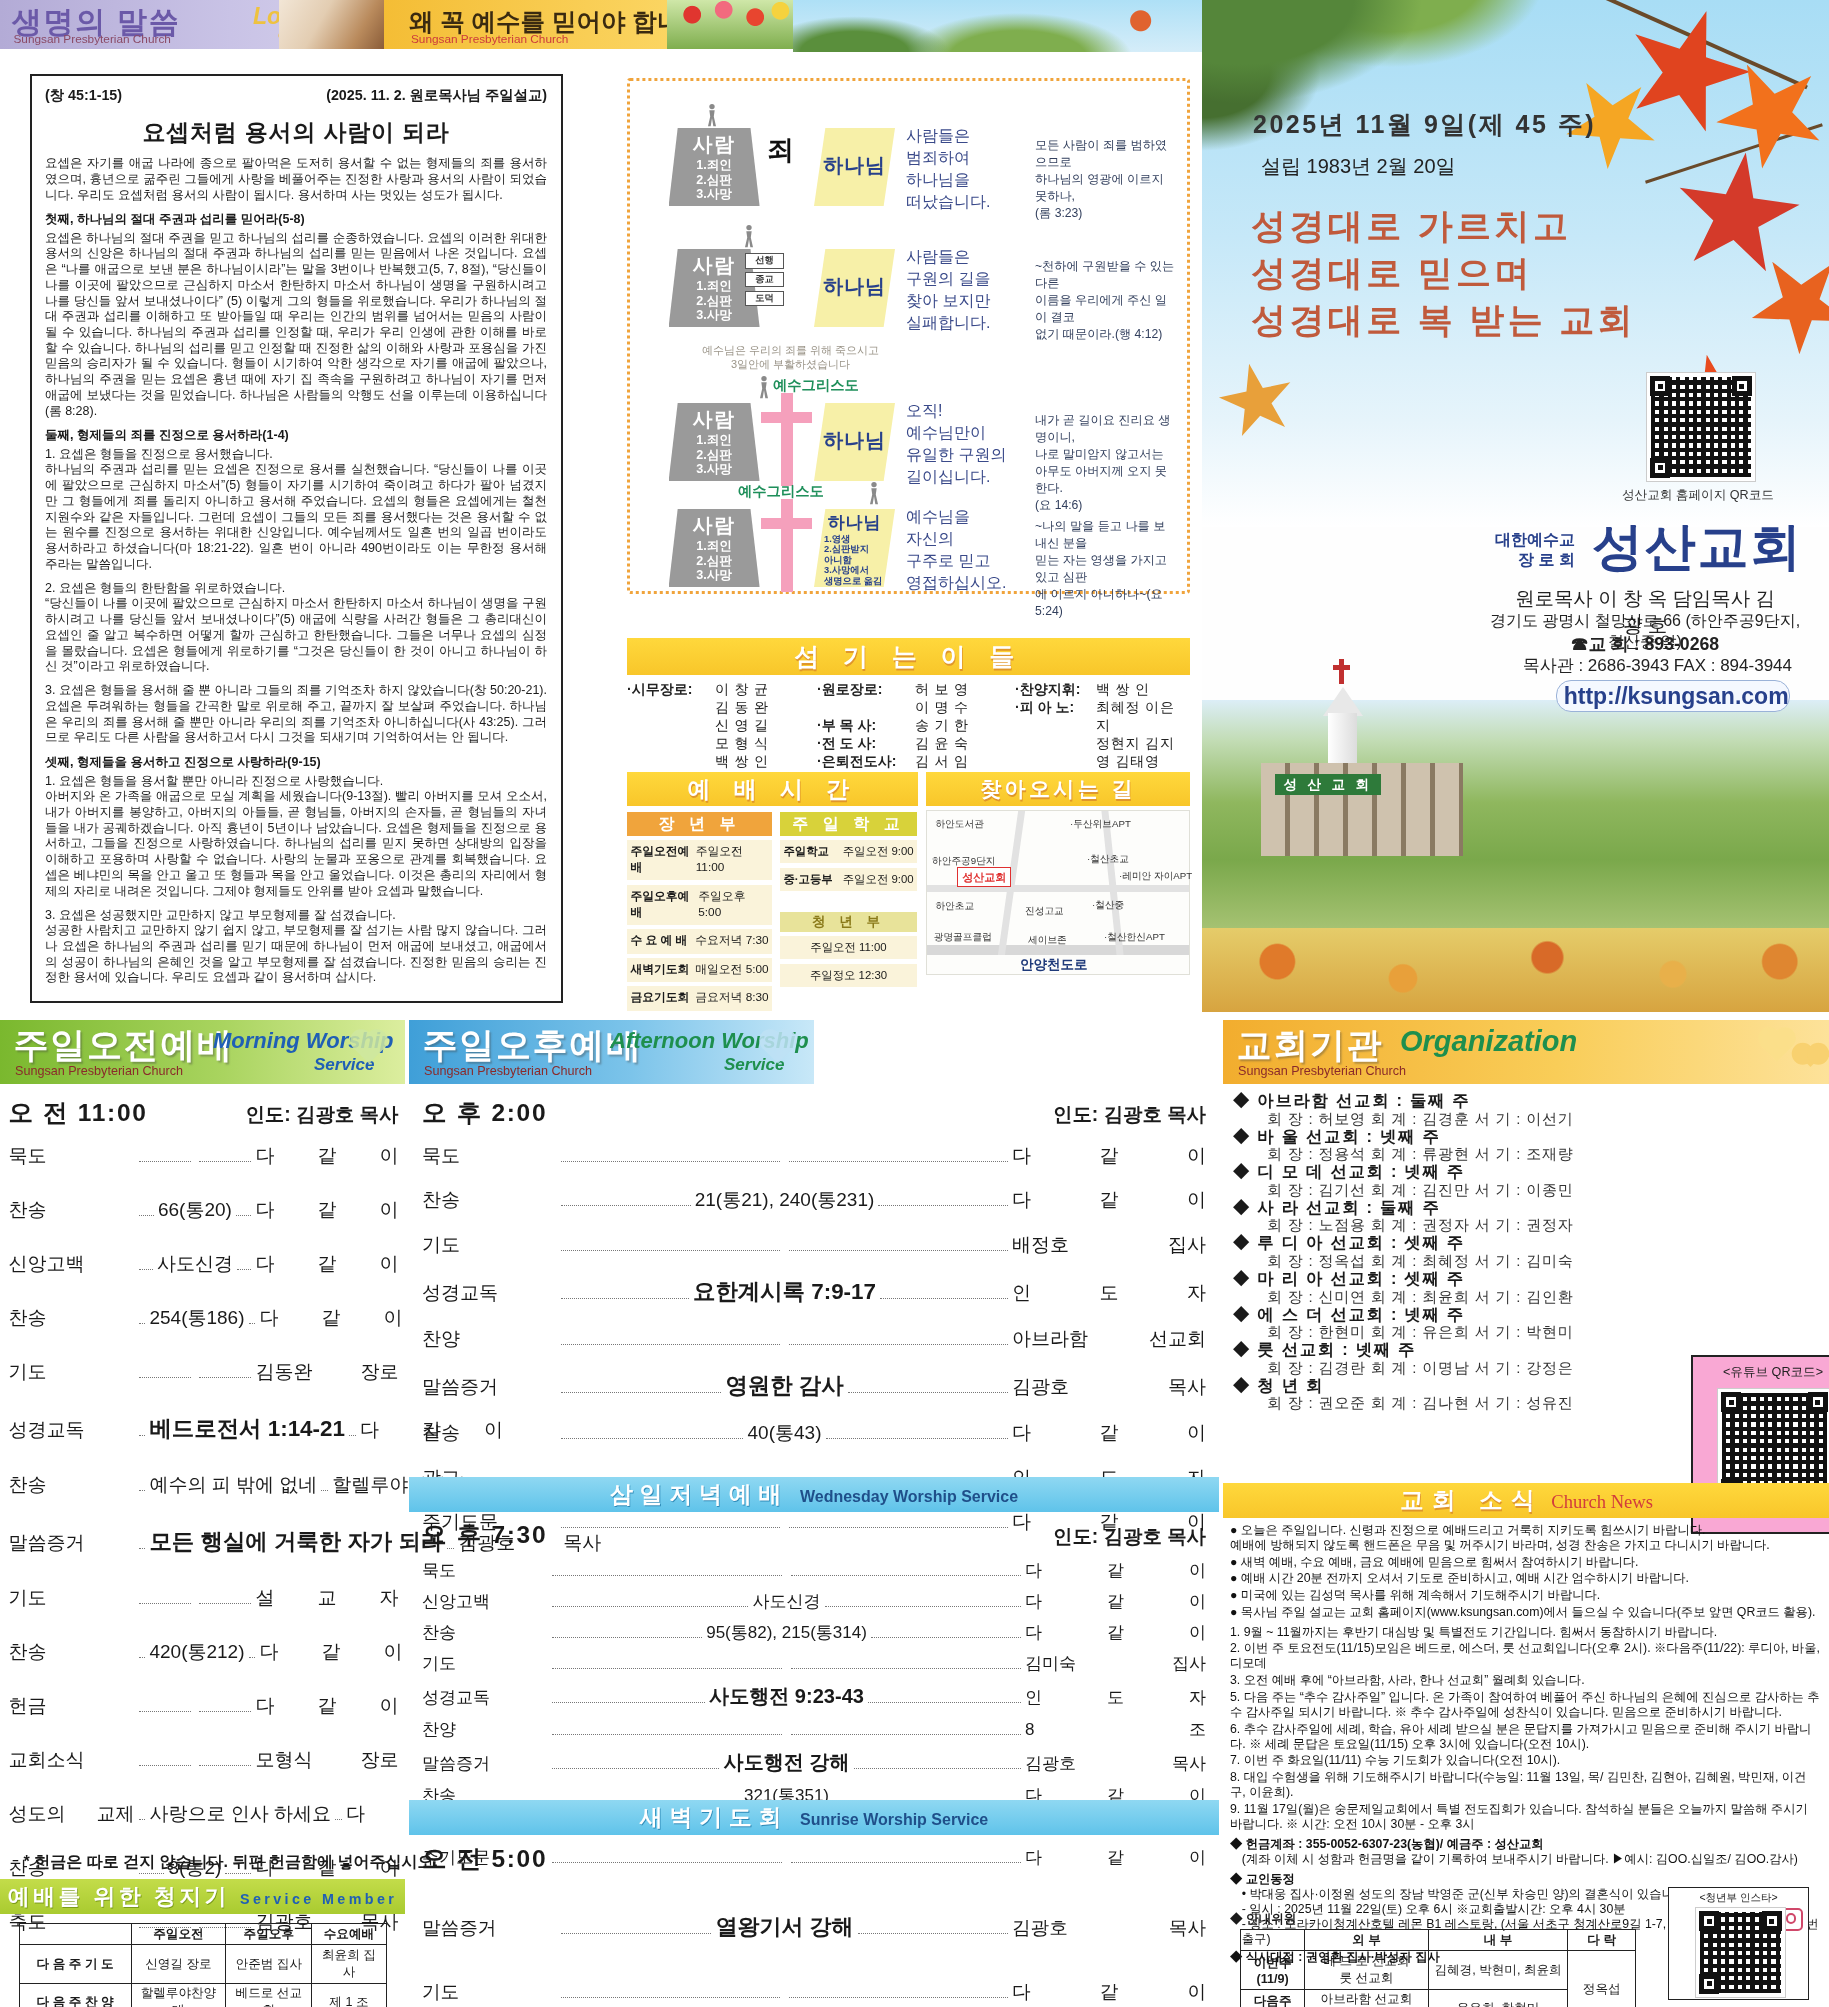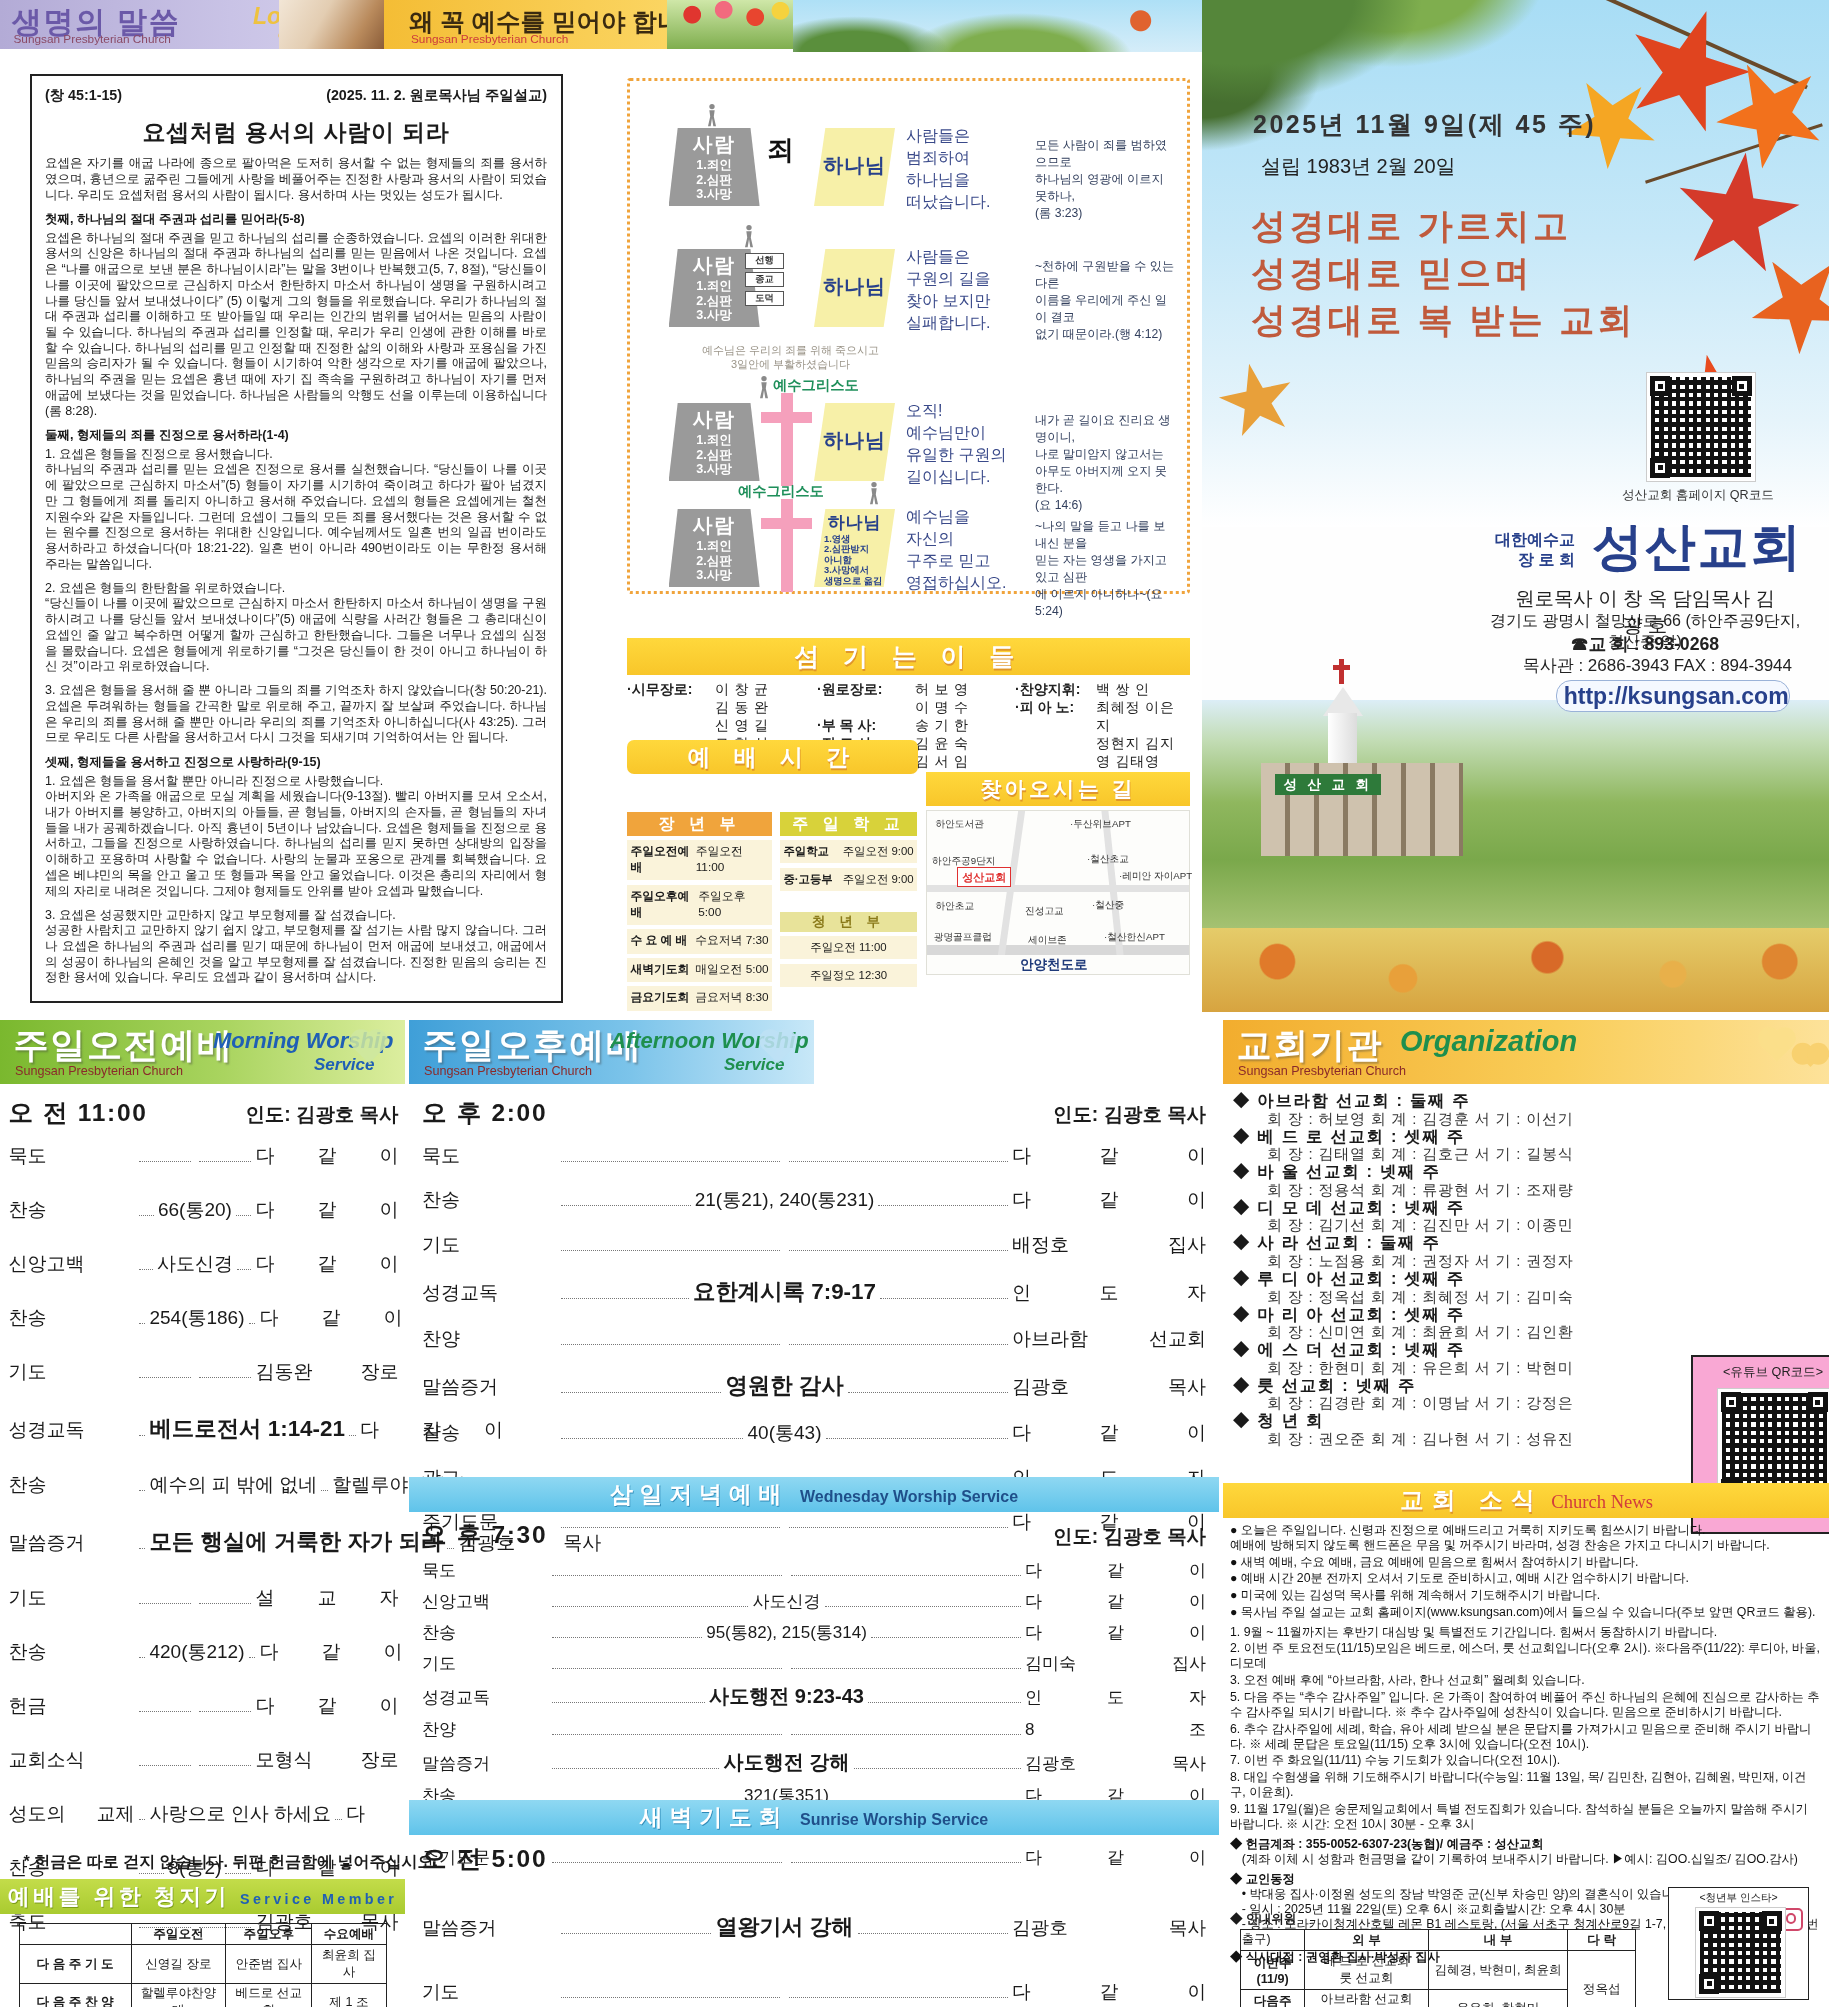--- a/index.html
+++ b/index.html
@@ -81,21 +81,21 @@
   .servants-banner{left:627px;top:638px;width:563px;height:37px;font-size:25px;line-height:37px;}
   .servants{left:627px;top:680px;width:563px;height:94px;display:flex;font-size:14px;}
   .scol{display:flex;flex-direction:column;justify-content:flex-start;}
   .scol1{width:190px;} .scol2{width:198px;} .scol3{width:173px;}
   .srow{display:flex;line-height:18px;}
   .srow .sl{font-weight:bold;color:#222;min-width:88px;}
   .scol2 .sl{min-width:98px;} .scol3 .sl{min-width:81px;}
   .srow .sn{letter-spacing:0.8px;color:#222;}
 
   
-  .wt-banner{left:627px;top:740px;width:291px;height:34px;font-size:23px;line-height:34px;border-radius:7px;}
+  .wt-banner{left:627px;top:772px;width:291px;height:34px;font-size:23px;line-height:34px;}
   .wt-adult-h{left:627px;top:812px;width:145px;height:23.6px;background:#f0a43c;color:#fff;font-weight:bold;
      text-align:center;font-size:16px;line-height:23.6px;letter-spacing:5px;}
   .wt-adult{left:627px;top:840px;width:145px;font-size:11.8px;}
   .trow{display:flex;justify-content:space-between;background:#faf3da;margin-bottom:4.2px;padding:4.2px 3.4px;}
   .trow .tn{font-weight:bold;} 
   .wt-school-h{left:780px;top:812px;width:137px;height:23.6px;background:#d8d23a;color:#fff;font-weight:bold;
      text-align:center;font-size:16px;line-height:23.6px;letter-spacing:5px;}
   .wt-school{left:780px;top:840px;width:137px;font-size:11.4px;}
   .wt-youth-h{left:780px;top:912px;width:137px;height:20px;background:#e8e39a;color:#8a7a1a;font-weight:bold;
      text-align:center;font-size:13.5px;line-height:20px;letter-spacing:5px;}
@@ -963,24 +963,20 @@
       </div>
   </div>
 
   <div class="abs org-list">
 
       <div class="orgitem">
         <div class="ot">◆ 아브라함 선교회 : 둘째 주</div>
         <div class="oo">회 장 : 허보영     회 계 : 김경훈     서 기 : 이선기</div>
       </div>
 
-      <div class="orgitem">
-        <div class="ot">◆ 베 드 로 선교회 : 셋째 주</div>
-        <div class="oo">회 장 : 김태열     회 계 : 김호근     서 기 : 길봉식</div>
-      </div>
 
       <div class="orgitem">
         <div class="ot">◆ 바     울 선교회 : 넷째 주</div>
         <div class="oo">회 장 : 정용석     회 계 : 류광현     서 기 : 조재량</div>
       </div>
 
       <div class="orgitem">
         <div class="ot">◆ 디 모 데 선교회 : 넷째 주</div>
         <div class="oo">회 장 : 김기선     회 계 : 김진만     서 기 : 이종민</div>
       </div>

